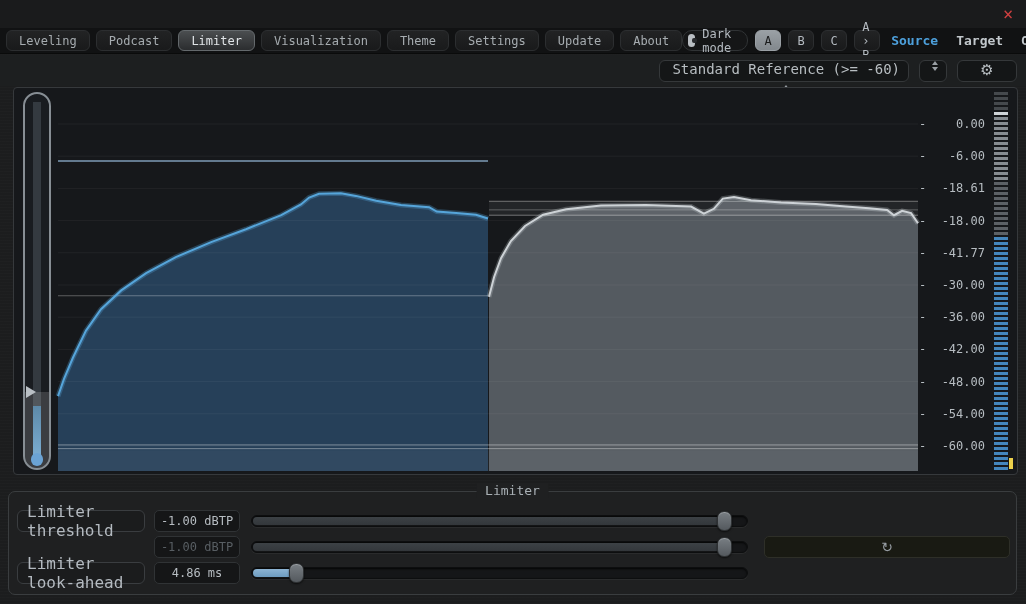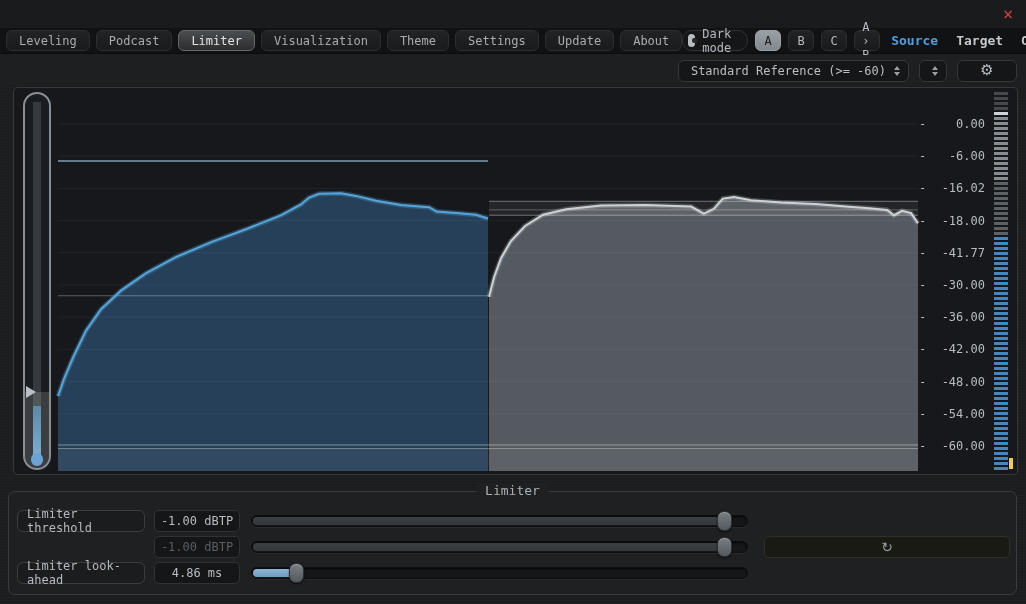--- a/index.html
+++ b/index.html
@@ -28,21 +28,21 @@
          background:#151617; border:1px solid #303335; border-radius:10px; font-size:12px; color:#b4bac0; }
   .dm-icon { width:13px; height:13px; border-radius:4px; background:#b9bec3; position:relative; }
   .dm-icon::after{ content:""; position:absolute; left:4px; top:4px; width:5px; height:5px; border-radius:2px; background:#27292c; }
   .ab-btn { height:21px; min-width:26px; padding:0 7px; display:flex; align-items:center; justify-content:center;
          font-size:12px; color:#b4bac0; background:linear-gradient(#222324,#191a1b); border:1px solid #2c2e30; border-radius:6px; }
   .ab-btn.active { background:linear-gradient(#9aa0a5,#82888d); border-color:#9aa0a5; color:#1a1b1c; }
   .view-btn { font-size:13px; color:#c2c8cc; padding:0 4px; font-weight:bold; }
   .view-btn.active { color:#4da0dc; }
   
   .toolbar { position:absolute; left:0; top:55px; width:100%; height:31px; background:#1d1f20; display:flex; align-items:center; justify-content:flex-end; gap:10px; padding-right:9px; }
-  .dropdown { height:22px; background:#141617; border:1px solid #35383a; border-radius:6px; display:flex; align-items:center; font-size:12px; color:#b8bec2; padding:0 8px 0 12px; gap:8px; }
+  .dropdown { height:22px; background:#141617; border:1px solid #35383a; border-radius:6px; display:flex; align-items:center; font-size:14px; color:#b8bec2; padding:0 8px 0 12px; gap:8px;flex-direction:column; }
   .dd-arrows { display:flex; flex-direction:column; gap:2px; align-items:center; }
   .dd-arrows i { display:block; width:0; height:0; border-left:3.5px solid transparent; border-right:3.5px solid transparent; }
   .dd-arrows i.up { border-bottom:4px solid #9aa0a5; }
   .dd-arrows i.dn { border-top:4px solid #9aa0a5; }
   .gear-btn { width:60px; height:22px; background:#141617; border:1px solid #35383a; border-radius:6px; display:flex; align-items:center; justify-content:center; }
   .gear-glyph { font-family:"DejaVu Sans", sans-serif; font-size:15px; color:#b8bec2; line-height:1; }
   
   .chart { position:absolute; left:13px; top:87px; width:1005px; height:388px; background:#16181b; border:1px solid #36393c; border-radius:4px; overflow:hidden; }
   .chart svg { position:absolute; left:0; top:0; }
   .meter-pill { position:absolute; left:9px; top:4px; width:28px; height:378px; border:2px solid #878e94; border-radius:14px; background:#191c20; overflow:hidden; }
@@ -53,21 +53,21 @@
   .meter-blue-blob { position:absolute; left:6px; bottom:2px; width:12px; height:13px; border-radius:6px; background:#6ba3d4; }
   .scale-tick { position:absolute; left:905px; width:66px; height:16px; font-size:12px; color:#b7bdc2; display:flex; align-items:center; }
   .scale-tick .dash { width:10px; }
   .scale-tick .lbl { flex:1; text-align:right; }
   .led-strip { position:absolute; left:980px; top:4px; width:14px; height:379px; }
   .led-seg { width:14px; height:3px; margin-bottom:2px; }
   .peak-mark { position:absolute; left:995px; top:370px; width:4px; height:11px; background:#ecd04b; }
   
   .panel { position:absolute; left:8px; top:491px; width:1009px; height:104px; border:1px solid #3a3d3f; border-radius:7px; background:#1f2021; }
   .panel-legend { position:absolute; top:-9px; left:50%; transform:translateX(-50%); background:#1f2021; padding:0 9px; font-size:13px; color:#a9b0b5; }
-  .ctl-label { position:absolute; left:8px; width:128px; height:22px; background:#1b1c1d; border:1px solid #3a3d40; border-radius:6px; font-size:12px; color:#b4bac0; display:flex; align-items:center; padding-left:9px; }
+  .ctl-label { position:absolute; left:8px; width:128px; height:22px; background:#1b1c1d; border:1px solid #3a3d40; border-radius:6px; font-size:16px; color:#b4bac0; display:flex; align-items:center; padding-left:9px; }
   .ctl-value { position:absolute; left:145px; width:86px; height:22px; background:#151617; border:1px solid #303335; border-radius:5px; font-size:12px; color:#b7bdc2; display:flex; align-items:center; justify-content:center; }
   .ctl-value.disabled { color:#585e63; }
   .slider { position:absolute; left:242px; width:497px; height:22px; }
   .slider .track { position:absolute; left:0; right:0; top:5px; height:12px; border-radius:6px; background:#151618; box-shadow:inset 0 1px 2px rgba(0,0,0,0.8), 0 1px 0 rgba(255,255,255,0.05); border:1px solid #0d0e0f; }
   .slider .fill { position:absolute; left:2px; top:7px; height:8px; border-radius:4px; }
   .slider .fill.gray { background:linear-gradient(#3c4145,#33373b); }
   .slider .fill.blue { background:linear-gradient(#8db4d3,#6d9cc0); }
   .slider .thumb { position:absolute; top:1px; width:15px; height:20px; border-radius:7px; background:linear-gradient(#787e83,#54595e); border:1px solid #2e3133; box-shadow:0 1px 2px rgba(0,0,0,0.6), inset 0 1px 0 rgba(255,255,255,0.25); }
   .mode-dd { position:absolute; left:755px; top:18px; width:246px; height:22px; background:#161718; border:1px solid #34373a; border-radius:5px; display:flex; align-items:center; font-size:12px; color:#b9bfc4; padding:0 8px 0 12px; }
   .mode-dd .dd-arrows { margin-left:auto; }
@@ -172,21 +172,21 @@
         <div class="scale-tick" style="top: 28px;">
           <span class="dash">-</span>
           <span class="lbl">0.00</span>
         </div>
         <div class="scale-tick" style="top: 60.2px;">
           <span class="dash">-</span>
           <span class="lbl">-6.00</span>
         </div>
         <div class="scale-tick" style="top: 92.4px;">
           <span class="dash">-</span>
-          <span class="lbl">-16.02</span>
+          <span class="lbl">-18.61</span>
         </div>
         <div class="scale-tick" style="top: 124.6px;">
           <span class="dash">-</span>
           <span class="lbl">-18.00</span>
         </div>
         <div class="scale-tick" style="top: 156.8px;">
           <span class="dash">-</span>
           <span class="lbl">-41.77</span>
         </div>
         <div class="scale-tick" style="top: 189px;">

